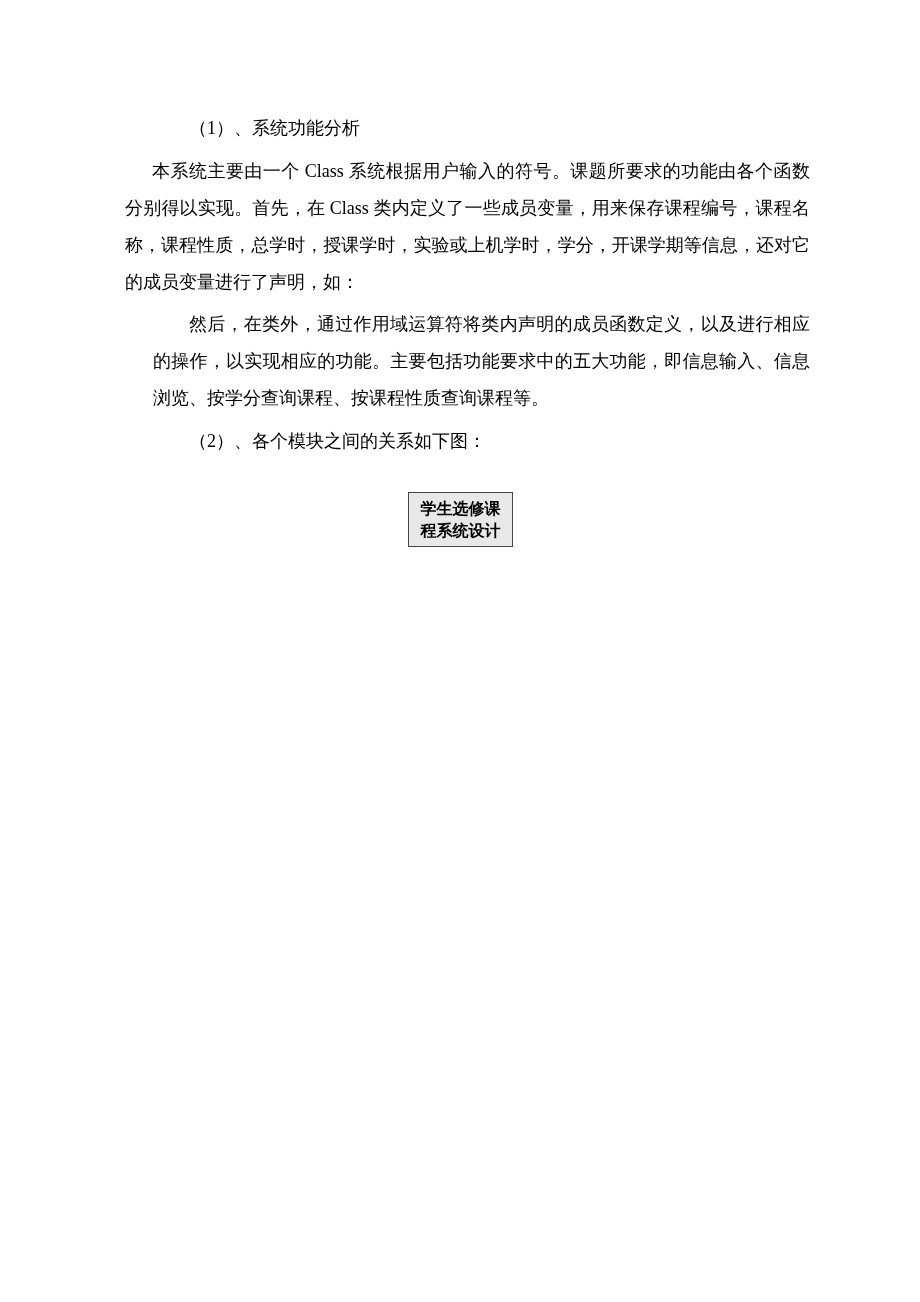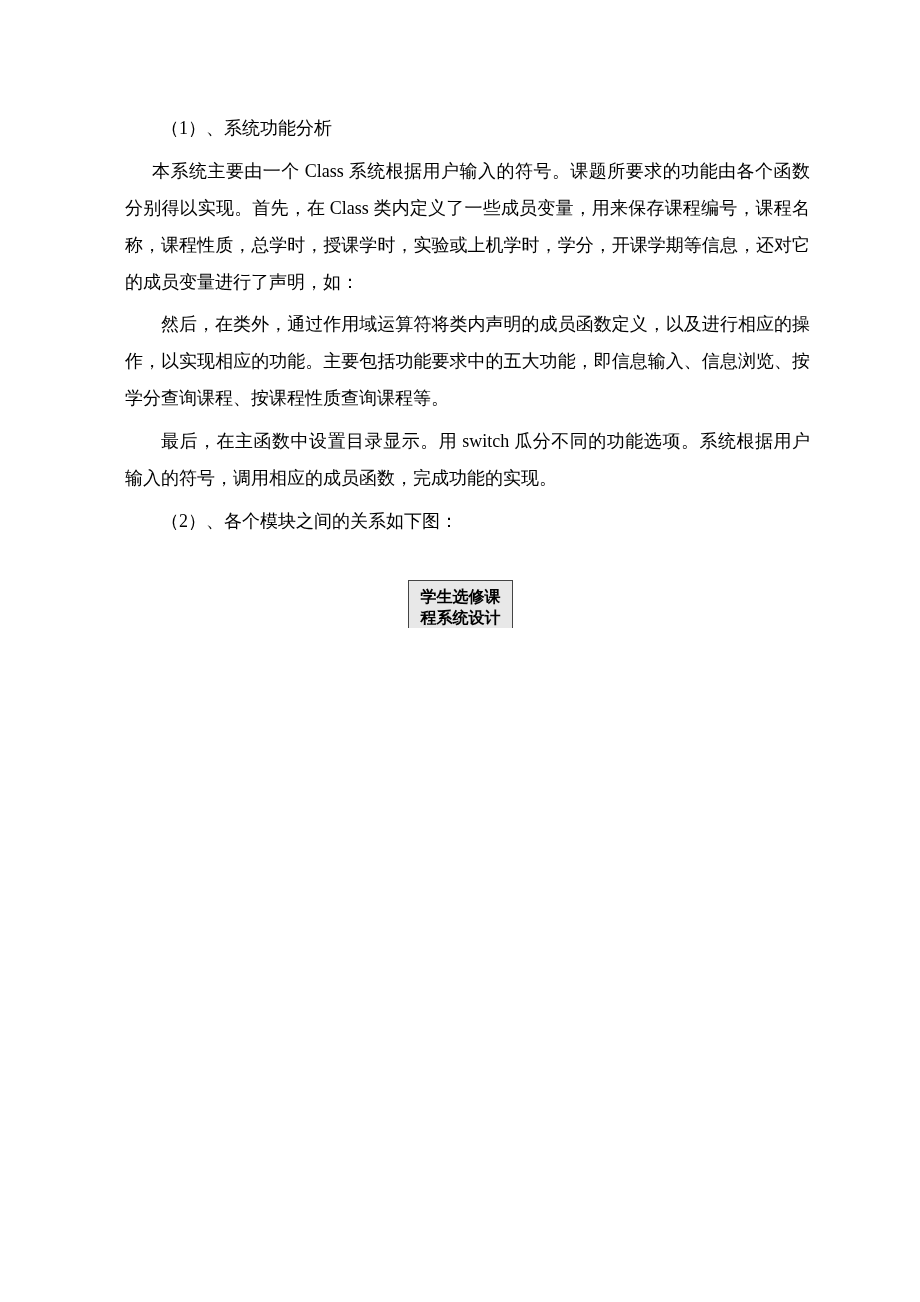--- a/index.html
+++ b/index.html
@@ -15,20 +15,21 @@
     width: 920px;
   }
   .para {
     font-size: 18px;
     line-height: 2.05;
     margin: 0 0 6px 0;
     text-align: justify;
   }
   .indent {
     text-indent: 2em;
+    margin-left: 28px;
   }
   .indent-extra {
     text-indent: 3.2em;
   }
   h2.section {
     font-size: 24px;
     font-weight: bold;
     margin: 36px 0 28px 0;
     font-family: "SimHei", "Heiti SC", sans-serif;
   }
@@ -66,21 +67,20 @@
 </style>
 </head>
 <body>
 
 <div class="page">
 
 
   <p class="para indent">（1）、系统功能分析</p>
   <p class="para" style="text-indent:1.5em">本系统主要由一个 Class 系统根据用户输入的符号。课题所要求的功能由各个函数分别得以实现。首先，在 Class 类内定义了一些成员变量，用来保存课程编号，课程名称，课程性质，总学时，授课学时，实验或上机学时，学分，开课学期等信息，还对它的成员变量进行了声明，如：</p>
   <p class="para indent">然后，在类外，通过作用域运算符将类内声明的成员函数定义，以及进行相应的操作，以实现相应的功能。主要包括功能要求中的五大功能，即信息输入、信息浏览、按学分查询课程、按课程性质查询课程等。</p>
-  <p class="para indent">最后，在主函数中设置目录显示。用 switch 瓜分不同的功能选项。系统根据用户输入的符号，调用相应的成员函数，完成功能的实现。</p>
   <p class="para indent">（2）、各个模块之间的关系如下图：</p>
 
   <div class="diagram">
     <svg class="connectors">
       <defs>
         <marker id="arrow" markerWidth="10" markerHeight="10" refX="8" refY="4" orient="auto" markerUnits="strokeWidth">
           <path d="M0,0 L9,4 L0,8 Z" fill="#000"></path>
         </marker>
       </defs>
 
@@ -97,21 +97,21 @@
       <line x1="108" y1="255" x2="540" y2="255" stroke="#000" stroke-width="1.5"></line>
 
       <line x1="108" y1="255" x2="108" y2="303" stroke="#000" stroke-width="1.5" marker-end="url(#arrow)"></line>
       <line x1="247" y1="255" x2="247" y2="303" stroke="#000" stroke-width="1.5" marker-end="url(#arrow)"></line>
       <line x1="398" y1="255" x2="398" y2="303" stroke="#000" stroke-width="1.5" marker-end="url(#arrow)"></line>
       <line x1="540" y1="255" x2="540" y2="303" stroke="#000" stroke-width="1.5" marker-end="url(#arrow)"></line>
 
       <line x1="335" y1="95" x2="335" y2="118" stroke="#000" stroke-width="1.5" marker-end="url(#arrow)"></line>
     </svg>
 
-    <div class="node" style="left:283px; top:12px; width:105px; height:55px;">
+    <div class="node" style="left:283px; top:4px; width:105px; height:55px;">
       <span style="white-space:pre-line">学生选修课
 程系统设计</span>
     </div>
 
     <div class="node" style="left:158px; top:142px; width:84px; height:55px;">
       <span style="white-space:pre-line">Course
 类</span>
     </div>
     <div class="node" style="left:432px; top:142px; width:84px; height:55px;">
       <span style="white-space:pre-line">Main

